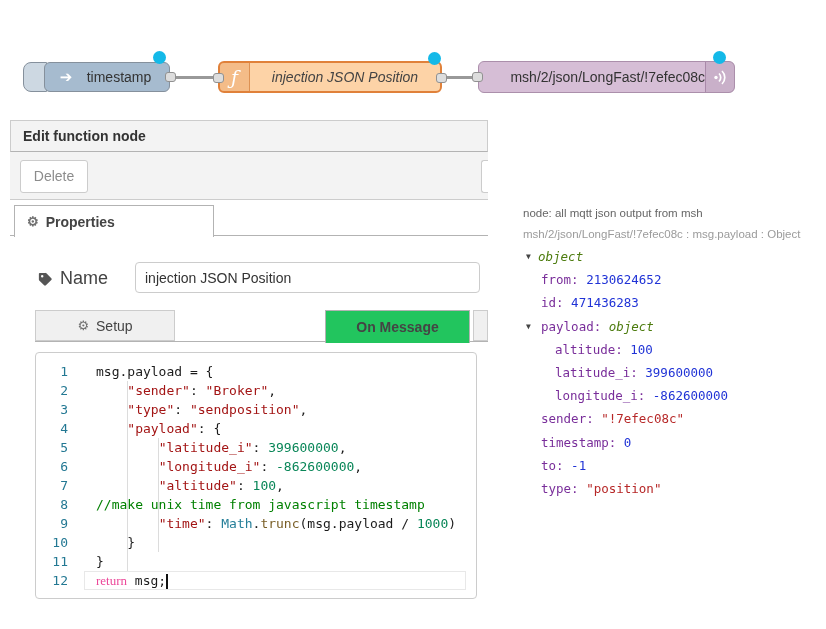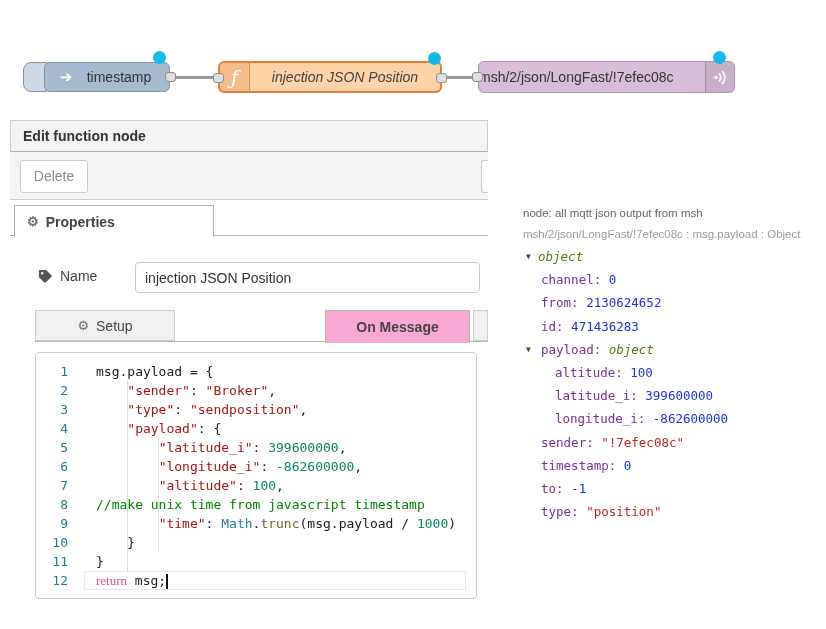--- a/index.html
+++ b/index.html
@@ -21,21 +21,21 @@
                    background:#fdd3a7; border:2px solid #e0813a; display:flex; align-items:center; }
   .func-icon-box { width:30px; height:100%; background:rgba(224,129,58,0.28);
                    border-right:1px solid rgba(200,110,40,0.55); display:flex; align-items:center;
                    justify-content:center; border-radius:3px 0 0 3px; }
   .func-icon-box span { color:#fff; font-size:19px; font-style:italic;
                         font-family:"DejaVu Serif", serif; }
   .func-label { flex:1; text-align:center; font-style:italic; color:#444; }
 
   .node-mqtt { left:478px; top:61px; width:257px; height:32px;
                background:#d6bed6; border:1.5px solid #ab8fab; display:flex; align-items:center; }
-  .mqtt-label { flex:1; text-align:left; color:#333; }
+  .mqtt-label { flex:1; text-align:right; color:#333; }
   .mqtt-icon-box { width:29px; height:100%; background:rgba(130,90,130,0.14);
                    border-left:1px solid rgba(120,80,120,0.4); display:flex; align-items:center;
                    justify-content:center; border-radius:0 3px 3px 0; }
 
   .port { position:absolute; width:11px; height:10px; background:#dddddd;
           border:1px solid #919191; border-radius:3px; z-index:2; }
   .wire { position:absolute; height:3px; background:#999; z-index:0; }
   .changed-dot { position:absolute; width:13px; height:13px; border-radius:50%; z-index:3; }
 
   
@@ -51,30 +51,30 @@
   .btn-cancel-sliver { position:absolute; right:0; top:8px; width:7px; height:33px; background:#fff;
                        border:1px solid #ccc; border-right:none; border-radius:3px 0 0 3px; }
   .ep-propsrow { position:absolute; left:0; top:80px; width:478px; height:36px;
                  border-bottom:1px solid #b3b3b3; background:#fff; }
   .tab-properties { position:absolute; left:4px; top:5px; width:200px; height:32px; background:#fff;
                     border:1px solid #b3b3b3; border-bottom:none; z-index:2;
                     display:flex; align-items:center; gap:7px; padding-left:12px;
                     font-weight:bold; font-size:14px; color:#444; }
   .gear { color:#707070; font-size:13px; }
   .name-row-label { position:absolute; left:28px; top:148px; display:flex; align-items:center;
-                    gap:8px; font-size:14px; color:#444; }
+                    gap:8px; font-size:18px; color:#444; }
   .name-input { position:absolute; left:125px; top:142px; width:345px; height:31px;
                 border:1px solid #ccc; border-radius:4px; font-size:14px; color:#333;
                 padding-left:9px; font-family:"Liberation Sans", sans-serif; }
   .func-tabs { position:absolute; left:25px; top:190px; width:453px; height:32px;
                border-bottom:1px solid #b3b3b3; }
   .ftab { position:absolute; top:0; height:31px; background:#f0f0f0; border:1px solid #ccc;
           font-size:14px; color:#444; display:flex; align-items:center; justify-content:center;
           gap:7px; }
-  .ftab.active { background:#f9a8d4; border-color:#b3b3b3; border-bottom:none; height:33px;
+  .ftab.active { background:#22c55e; border-color:#b3b3b3; border-bottom:none; height:33px;
                  font-weight:bold; z-index:2; }
 
   
   .code-editor { position:absolute; left:25px; top:232px; width:442px; height:247px;
                  background:#fff; border:1px solid #ccc; border-radius:4px; overflow:hidden;
                  font-family:"DejaVu Sans Mono", monospace; font-size:13px; }
   .ce-gutter { position:absolute; left:0; top:9px; width:44px; text-align:right; color:#237893; }
   .ce-gutter div { height:19px; line-height:19px; padding-right:12px; }
   .ce-code { position:absolute; left:60px; top:9px; right:0; }
   .cl { height:19px; line-height:19px; white-space:pre; color:#1b1b1b; position:relative; z-index:1; }
@@ -207,21 +207,20 @@
         <div class="cl"><span class="tk-k">return</span><span> msg;</span><span class="cursor"></span></div>
       </div>
   </div>
 </div>
 
 <div>
   <div class="dbg-meta1">node: all mqtt json output from msh</div>
   <div class="dbg-meta2">msh/2/json/LongFast/!7efec08c : msg.payload : Object</div>
   <div class="dbg-tree" id="debug-tree">
       <div class="debug-row" style="padding-left: 15px;"><span class="tri">▼</span><span class="dv-obj">object</span></div>
-      <div class="debug-row" style="padding-left: 18px;"><span class="dk">channel: </span><span class="dv-num">0</span></div>
       <div class="debug-row" style="padding-left: 18px;"><span class="dk">from: </span><span class="dv-num">2130624652</span></div>
       <div class="debug-row" style="padding-left: 18px;"><span class="dk">id: </span><span class="dv-num">471436283</span></div>
       <div class="debug-row" style="padding-left: 18px;"><span class="tri">▼</span><span class="dk">payload: </span><span class="dv-obj">object</span></div>
       <div class="debug-row" style="padding-left: 32px;"><span class="dk">altitude: </span><span class="dv-num">100</span></div>
       <div class="debug-row" style="padding-left: 32px;"><span class="dk">latitude_i: </span><span class="dv-num">399600000</span></div>
       <div class="debug-row" style="padding-left: 32px;"><span class="dk">longitude_i: </span><span class="dv-num">-862600000</span></div>
       <div class="debug-row" style="padding-left: 18px;"><span class="dk">sender: </span><span class="dv-str">"!7efec08c"</span></div>
       <div class="debug-row" style="padding-left: 18px;"><span class="dk">timestamp: </span><span class="dv-num">0</span></div>
       <div class="debug-row" style="padding-left: 18px;"><span class="dk">to: </span><span class="dv-num">-1</span></div>
       <div class="debug-row" style="padding-left: 18px;"><span class="dk">type: </span><span class="dv-str">"position"</span></div>

